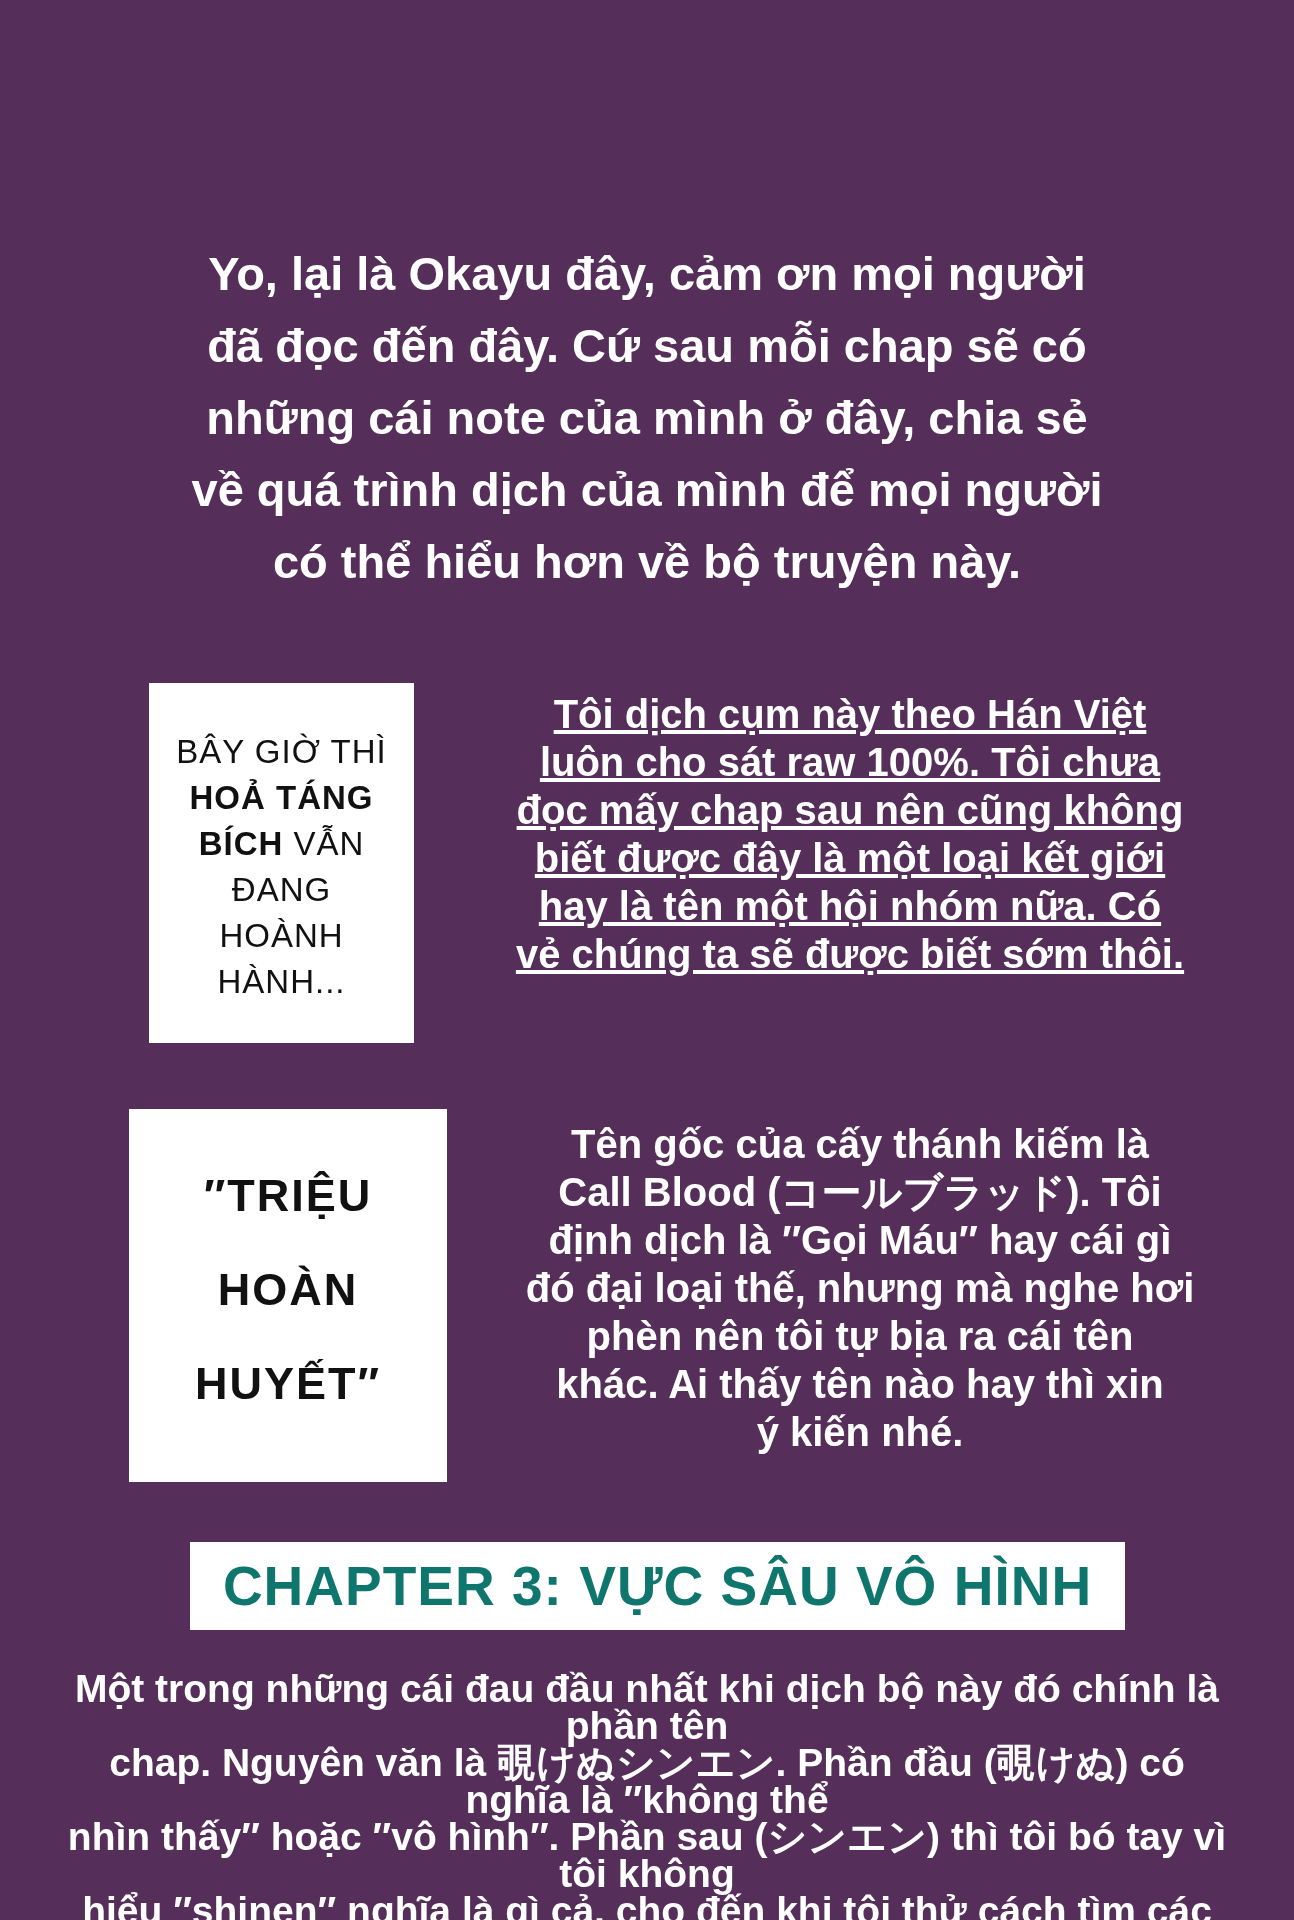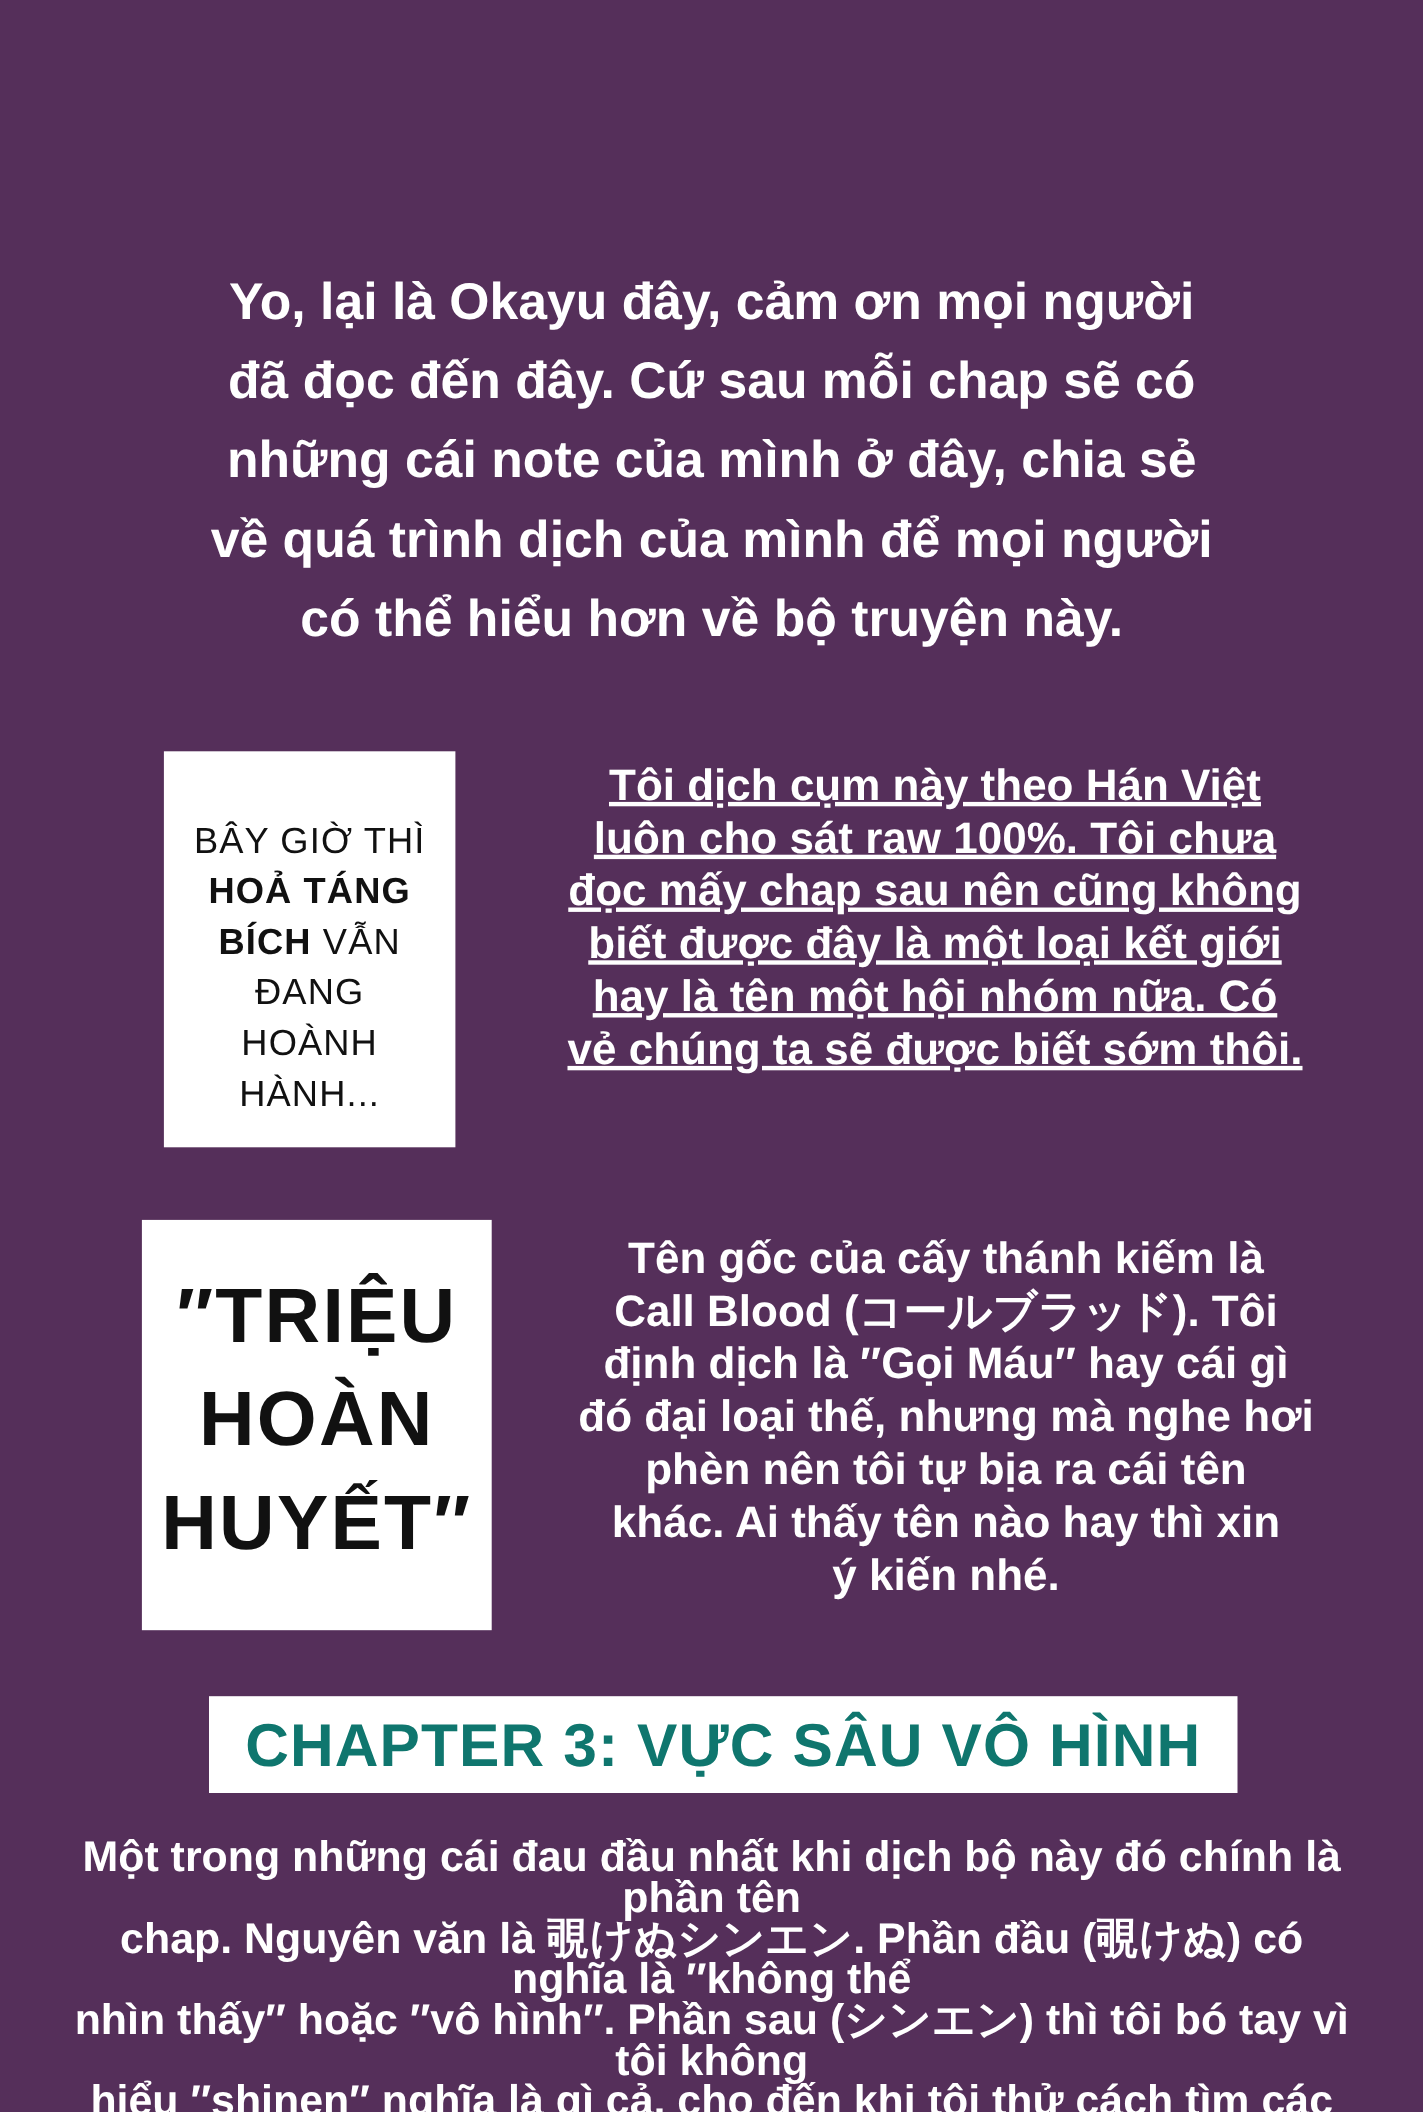--- a/index.html
+++ b/index.html
@@ -48,21 +48,21 @@
     background: #FFFFFF;
     color: #111111;
     box-sizing: border-box;
     text-align: center;
   }
   .panel-1 {
     left: 149px;
     top: 683px;
     width: 265px;
     height: 360px;
-    padding: 58px 16px 0 16px;
+    padding: 46px 16px 0 16px;
     font-size: 33px;
     line-height: 46px;
     font-weight: 400;
     letter-spacing: 1px;
   }
   .panel-1 .bold-seg { font-weight: 700; }
 
   .note-paragraph {
     position: absolute;
     text-align: center;
@@ -76,21 +76,21 @@
     top: 690px;
     width: 860px;
     text-decoration: underline;
   }
   .panel-2 {
     left: 129px;
     top: 1109px;
     width: 318px;
     height: 373px;
     padding: 40px 10px 0 10px;
-    font-size: 70px;
+    font-size: 45px;
     line-height: 94px;
     font-weight: 700;
     letter-spacing: 2px;
   }
   .note-2 {
     left: 440px;
     top: 1120px;
     width: 840px;
   }
 

